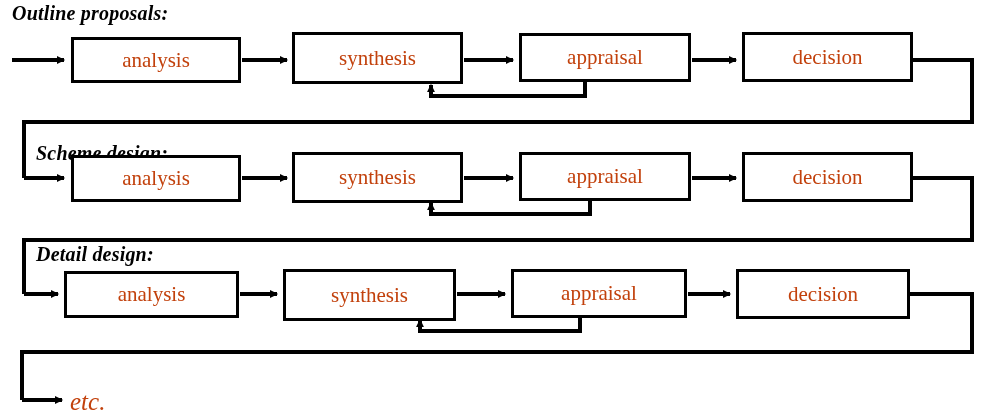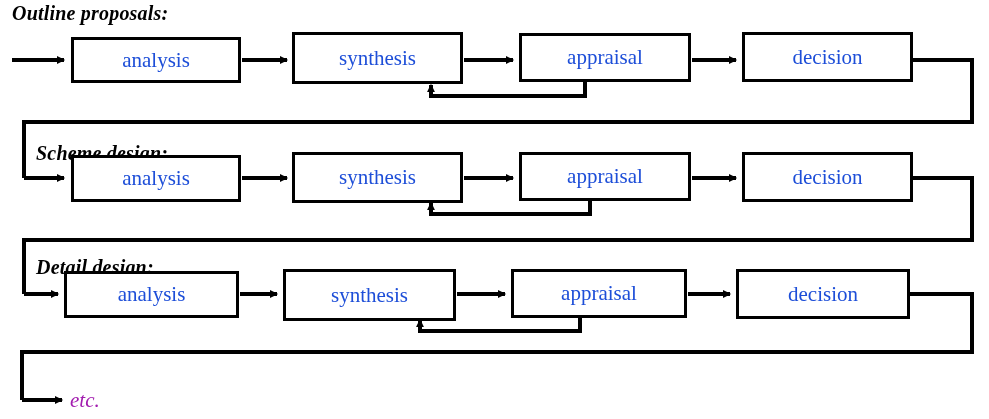--- a/index.html
+++ b/index.html
@@ -23,27 +23,27 @@
   .stage-box{
     position:absolute;
     box-sizing:border-box;
     border:3px solid #000;
     background:#fff;
     display:flex;align-items:center;justify-content:center;
   }
   .stage-label{
     font-family:"Liberation Serif", serif;
     font-size:21px;font-weight:normal;font-style:normal;
-    color:#1d4ed8;line-height:1;white-space:nowrap;
+    color:#c2410c;line-height:1;white-space:nowrap;
   }
   .etc-label{
     position:absolute;
     font-family:"Liberation Serif", serif;
     font-style:italic;font-weight:normal;
-    font-size:21px;color:#a21caf;white-space:nowrap;
+    font-size:25px;color:#c2410c;white-space:nowrap;
   }
 </style>
 </head>
 <body>
 
 <div id="canvas">
 
   <svg class="layer" viewBox="0 0 989 419" xmlns="http://www.w3.org/2000/svg">
     <defs>
       <marker id="ah" markerWidth="9" markerHeight="9" refX="7.4" refY="4.5" orient="auto" markerUnits="userSpaceOnUse">
@@ -112,21 +112,21 @@
   </div>
 
   <div class="stage-box" style="left:519px; top:152px; width:172px; height:49px;">
     <span class="stage-label">appraisal</span>
   </div>
 
   <div class="stage-box" style="left:742px; top:152px; width:171px; height:50px;">
     <span class="stage-label">decision</span>
   </div>
 
-  <div class="row-heading" style="left:36px; top:256px;">Detail design:</div>
+  <div class="row-heading" style="left:36px; top:243px;">Detail design:</div>
 
   <div class="stage-box" style="left:64px; top:271px; width:175px; height:47px;">
     <span class="stage-label">analysis</span>
   </div>
 
   <div class="stage-box" style="left:283px; top:269px; width:173px; height:52px;">
     <span class="stage-label">synthesis</span>
   </div>
 
   <div class="stage-box" style="left:511px; top:269px; width:176px; height:49px;">

